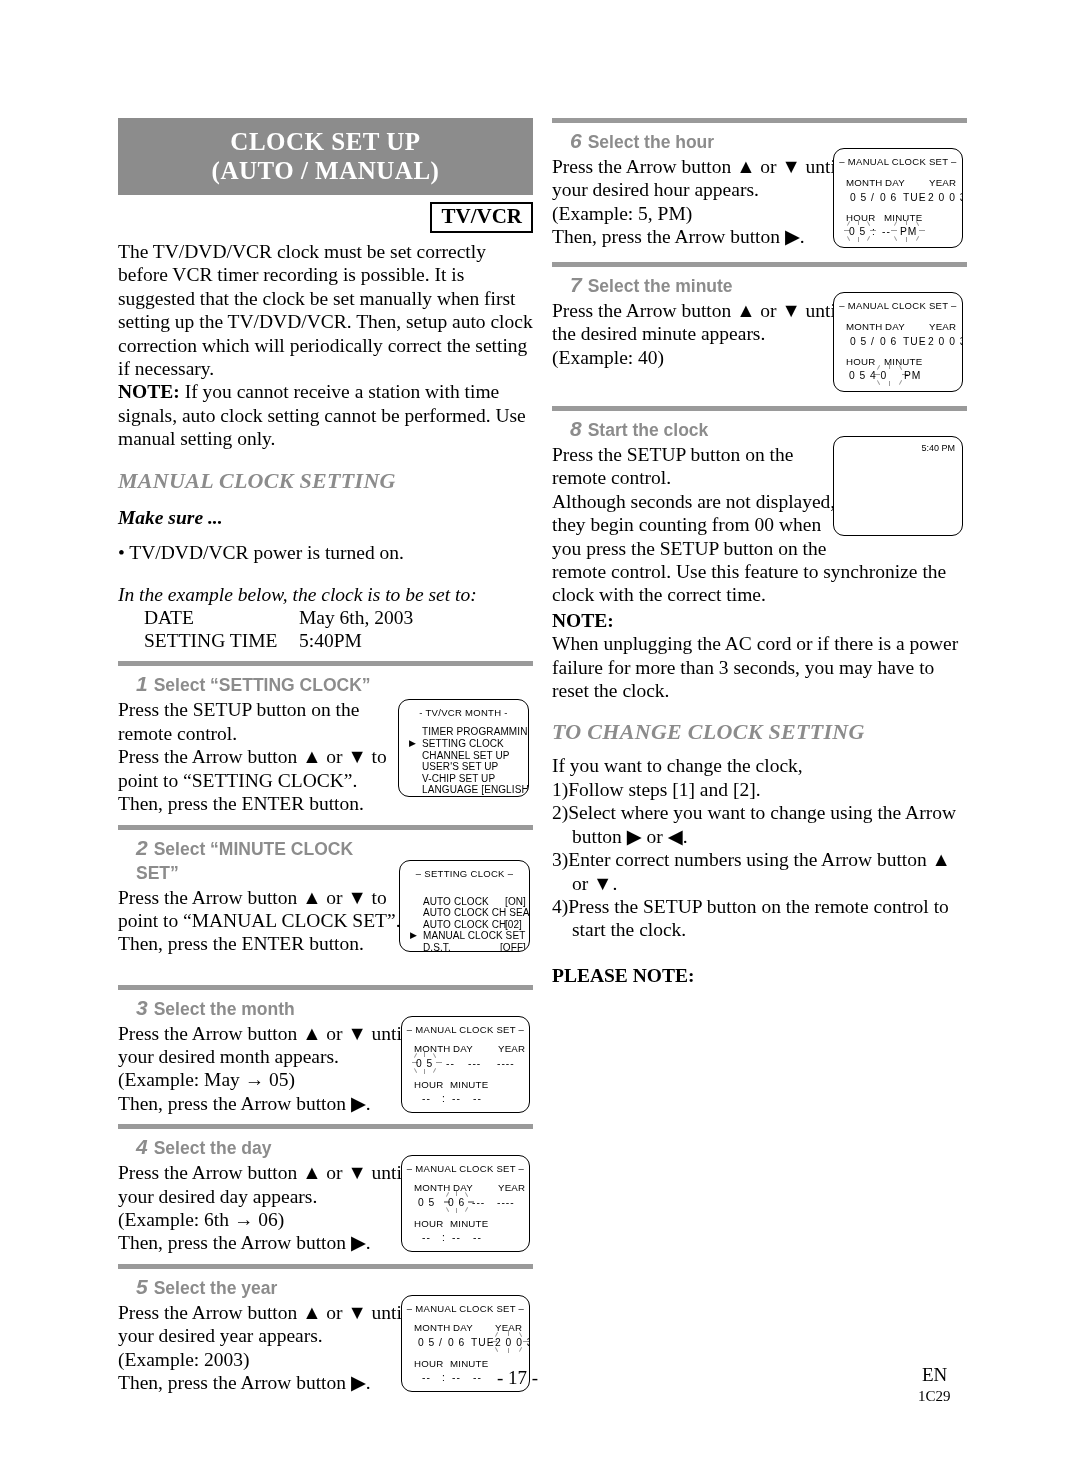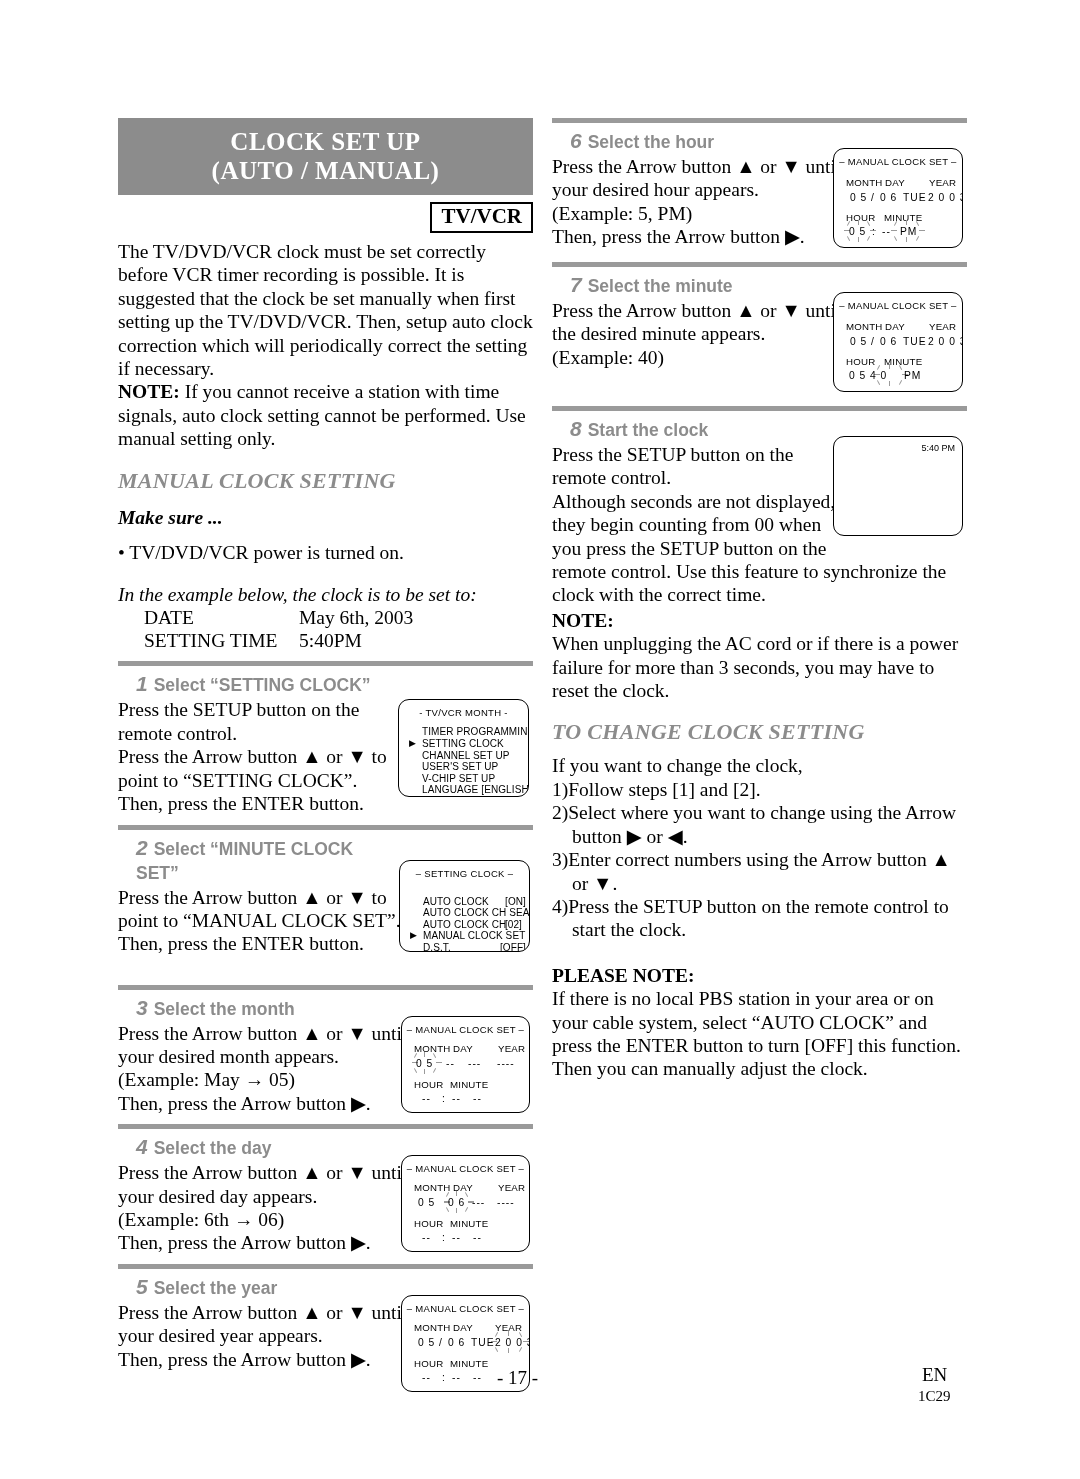--- a/index.html
+++ b/index.html
@@ -232,20 +232,21 @@
         <div class="clk-val" style="left:71px;top:76px;">--</div>
       </div>
     </div>
 
     <div class="rule"></div>
     <div class="step" style="min-height:118px;">
       <div class="step-title"><span class="num">5</span><span>Select the year</span></div>
       <div class="step-body">
         <div class="ln">Press the Arrow button ▲ or ▼ until</div>
         <div class="ln">your desired year appears.</div>
+        <div class="ln">(Example: 2003)</div>
         <div class="ln">Then, press the Arrow button ▶.</div>
       </div>
 
       <div class="osd" style="left:283px;top:20px;width:129px;height:97px;">
         <div class="osd-title">– MANUAL CLOCK SET –</div>
         <div class="clk-hdr" style="left:12px;top:26px;">MONTH</div>
         <div class="clk-hdr" style="left:51px;top:26px;">DAY</div>
         <div class="clk-hdr" style="left:93px;top:26px;">YEAR</div>
         <div class="blink" style="left:89px;top:36px;width:38px;height:22px;">
           <i style="left:5px;top:0px;width:1.4px;height:5px;transform:rotate(28deg);"></i>
@@ -383,20 +384,19 @@
 
     <div class="sec-head">TO CHANGE CLOCK SETTING</div>
 
     <div class="para" style="margin-top:9px;">If you want to change the clock,</div>
     <div class="para tight">1)Follow steps [1] and [2].</div>
     <div class="para tight" style="padding-left:20px;text-indent:-20px;">2)Select where you want to change using the Arrow button ▶ or ◀.</div>
     <div class="para tight" style="padding-left:20px;text-indent:-20px;">3)Enter correct numbers using the Arrow button ▲ or ▼.</div>
     <div class="para tight" style="padding-left:20px;text-indent:-20px;">4)Press the SETUP button on the remote control to start the clock.</div>
 
     <div class="para" style="margin-top:22px;"><b class="n">PLEASE NOTE:</b></div>
-    <div class="para tight">If there is no local PBS station in your area or on your cable system, select “AUTO CLOCK” and press the ENTER button to turn [OFF] this function. Then you can manually adjust the clock.</div>
   </div>
 
   <div class="pg">- 17 -</div>
   <div class="en">EN</div>
   <div class="code">1C29</div>
 
 </div>
 
 </body></html>

